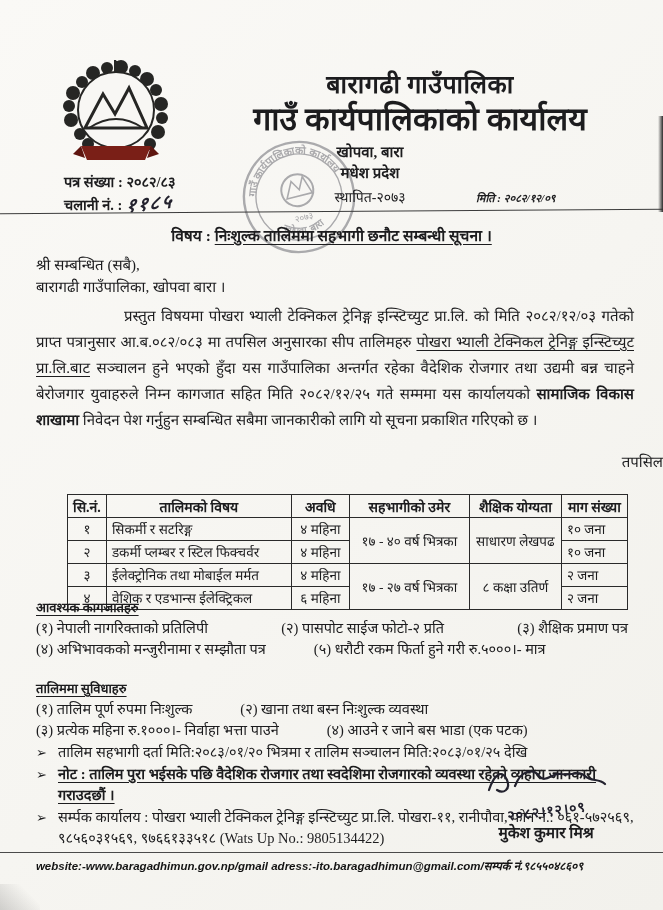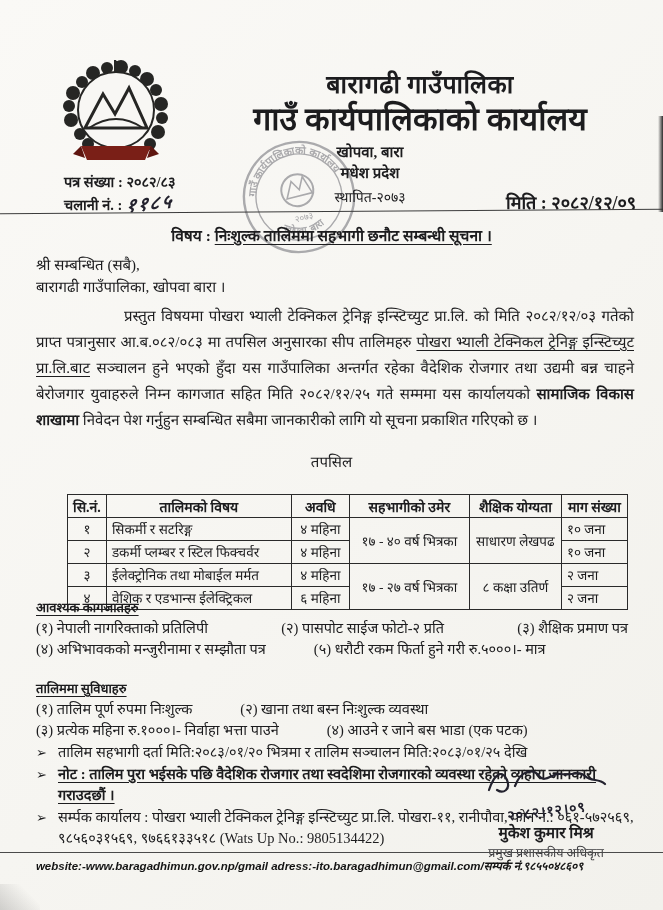--- a/index.html
+++ b/index.html
@@ -11,33 +11,33 @@
   }
   .abs{position:absolute;}
   
   .title1{left:190px; top:66px; width:460px; text-align:center; font-size:25px; font-weight:bold; letter-spacing:.5px;}
   .title2{left:185px; top:96px; width:470px; text-align:center; font-size:32px; font-weight:bold;}
   .place{left:250px; top:142px; width:240px; text-align:center; font-size:15px; font-weight:bold; line-height:21px;}
   .estab{left:250px; top:187px; width:240px; text-align:center; font-size:14px;}
   .refblock{left:64px; top:172px; font-size:14.5px; font-weight:bold; line-height:21px;}
   .dispatch-hand{display:inline-block; font-size:19px; font-weight:bold; color:#23222e;
     transform:rotate(-6deg) skewX(-12deg); letter-spacing:2px; font-style:italic;}
-  .dateblock{left:506px; top:190px; font-size:18px; font-weight:bold;}
+  .dateblock{left:476px; top:190px; font-size:11px; font-weight:bold;font-style:italic;}
   .rule1{left:0; top:211px; width:663px; border-top:1.8px solid #3c3c3c; transform:rotate(-0.4deg);}
   .rule2{left:0; top:852px; width:663px; border-top:1.5px solid #4a4a4a;}
   
   .stamp{left:240px; top:138px; opacity:.62;}
   
   .subject{left:0; top:224px; width:663px; text-align:center; font-size:15.5px; font-weight:600;}
   .subject u{text-underline-offset:3px;}
   .addressee{left:36px; top:254px; font-size:15px; line-height:22px;}
   .body-par{left:36px; top:303px; width:598px; font-size:15px; line-height:26px; text-align:justify; text-indent:88px;}
   .body-par .ul{text-decoration:underline; text-underline-offset:3px;}
   .body-par .bd{font-weight:bold;}
-  .tapasil{left:0; top:451px; width:663px; text-align:center; font-size:15px;}
+  .tapasil{left:0; top:451px; width:663px; text-align:right; font-size:15px;}
   
   table.sched{left:67px; top:494px; position:absolute; border-collapse:collapse; font-size:13.5px;}
   table.sched th, table.sched td{border:1.6px solid #2a2a2a; padding:1px 5px; height:20px;}
   table.sched th{font-weight:bold; text-align:center; font-size:14px;}
   td.c{text-align:center;} td.l{text-align:left;}
   
   .lower{left:36px; top:579px; width:600px; font-size:14.5px; line-height:21px;}
   .sec-head{font-weight:bold; text-decoration:underline; text-underline-offset:3px; font-size:13px; margin-top:18px;}
   .row-flex{display:flex;}
   .row-flex.spread{justify-content:space-between; width:592px;}
@@ -232,21 +232,20 @@
       <span class="mk">➢</span><span>सर्म्पक कार्यालय : पोखरा भ्याली टेक्निकल ट्रेनिङ्ग इन्स्टिच्युट प्रा.लि. पोखरा-११, रानीपौवा, फोन नं.: ०६१-५७२५६९, ९८५६०३१५६९, ९७६६१३३५१८ (Wats Up No.: 9805134422)</span>
     </div>
   </div>
 
   <div class="abs sig">
     <svg width="130" height="34" viewBox="0 0 130 34">
       <path d="M8 26 C14 8, 22 6, 26 16 C30 26, 22 30, 16 26 M34 22 C40 6, 52 4, 58 12 C64 20, 72 8, 80 10 C92 12, 98 6, 104 12 C110 18, 118 14, 124 20" fill="none" stroke="#23222e" stroke-width="2.2" stroke-linecap="round"></path>
     </svg>
     <div><span class="sig-date">२०८२।१२।०९</span></div>
     <div class="sig-name">मुकेश कुमार मिश्र</div>
-    <div class="sig-title">प्रमुख प्रशासकीय अधिकृत</div>
   </div>
 
   <div class="abs rule2"></div>
   <div class="abs footer">website:-www.baragadhimun.gov.np/gmail adress:-ito.baragadhimun@gmail.com/सम्पर्क नं.९८५५०४८६०९</div>
 
   <div class="abs smudge-right"></div>
   <div class="abs corner-bl"></div>
 </div>
 
 </body></html>

